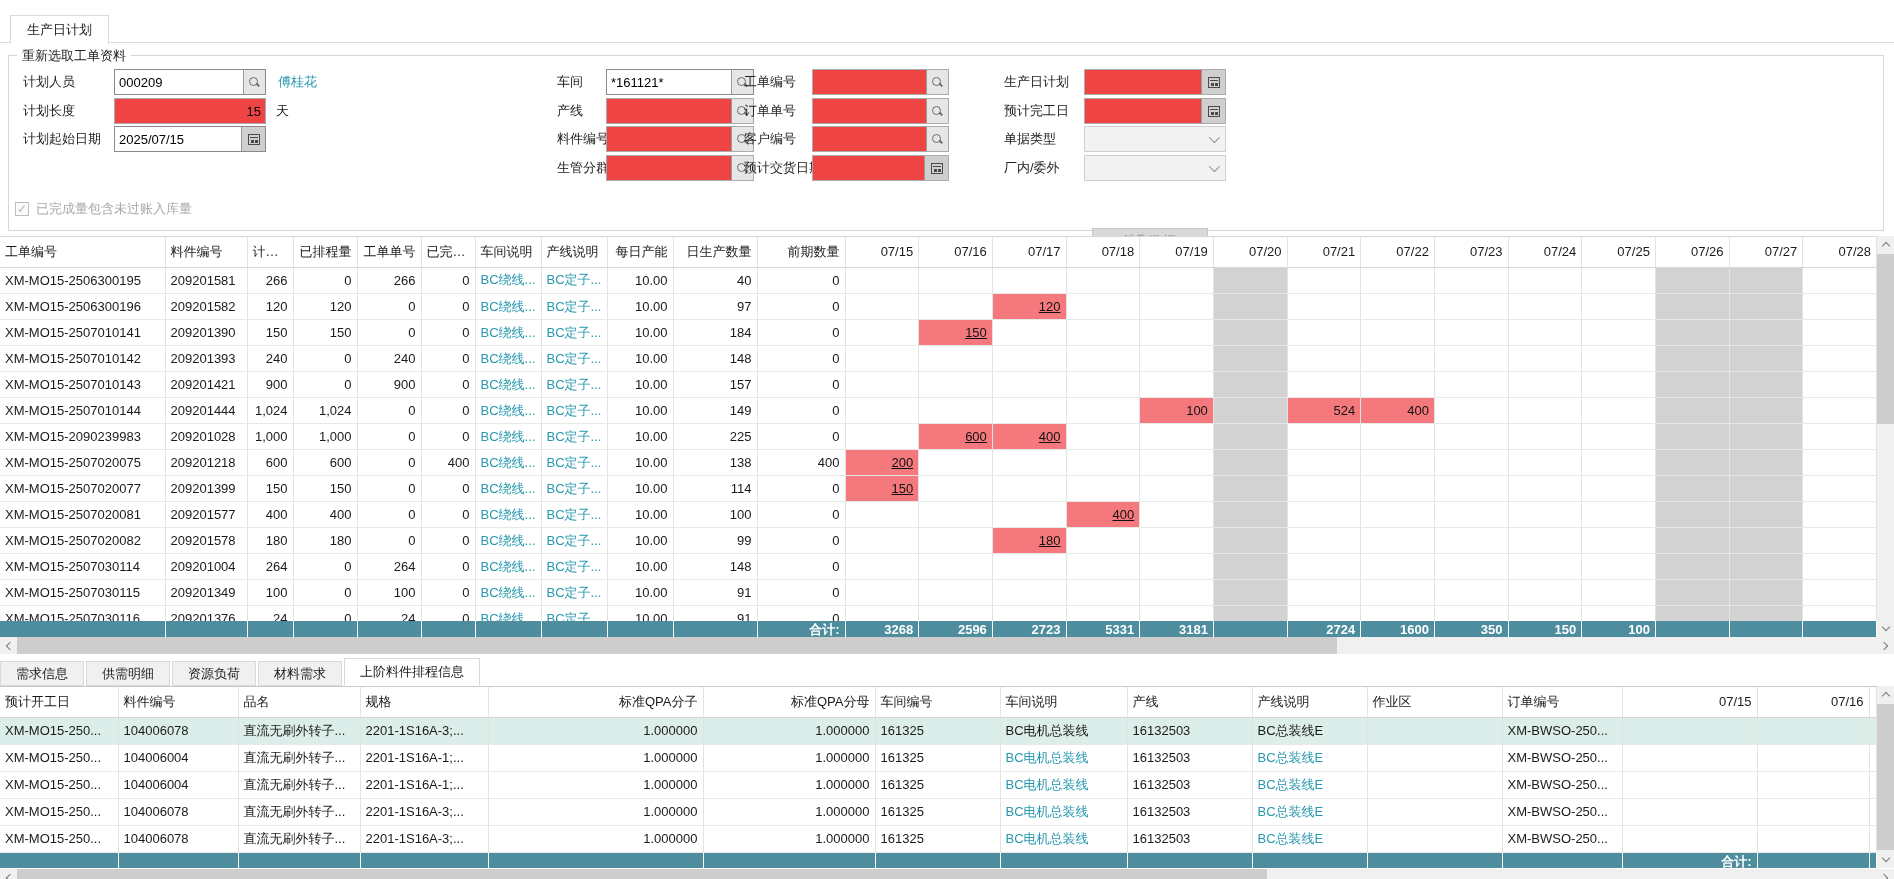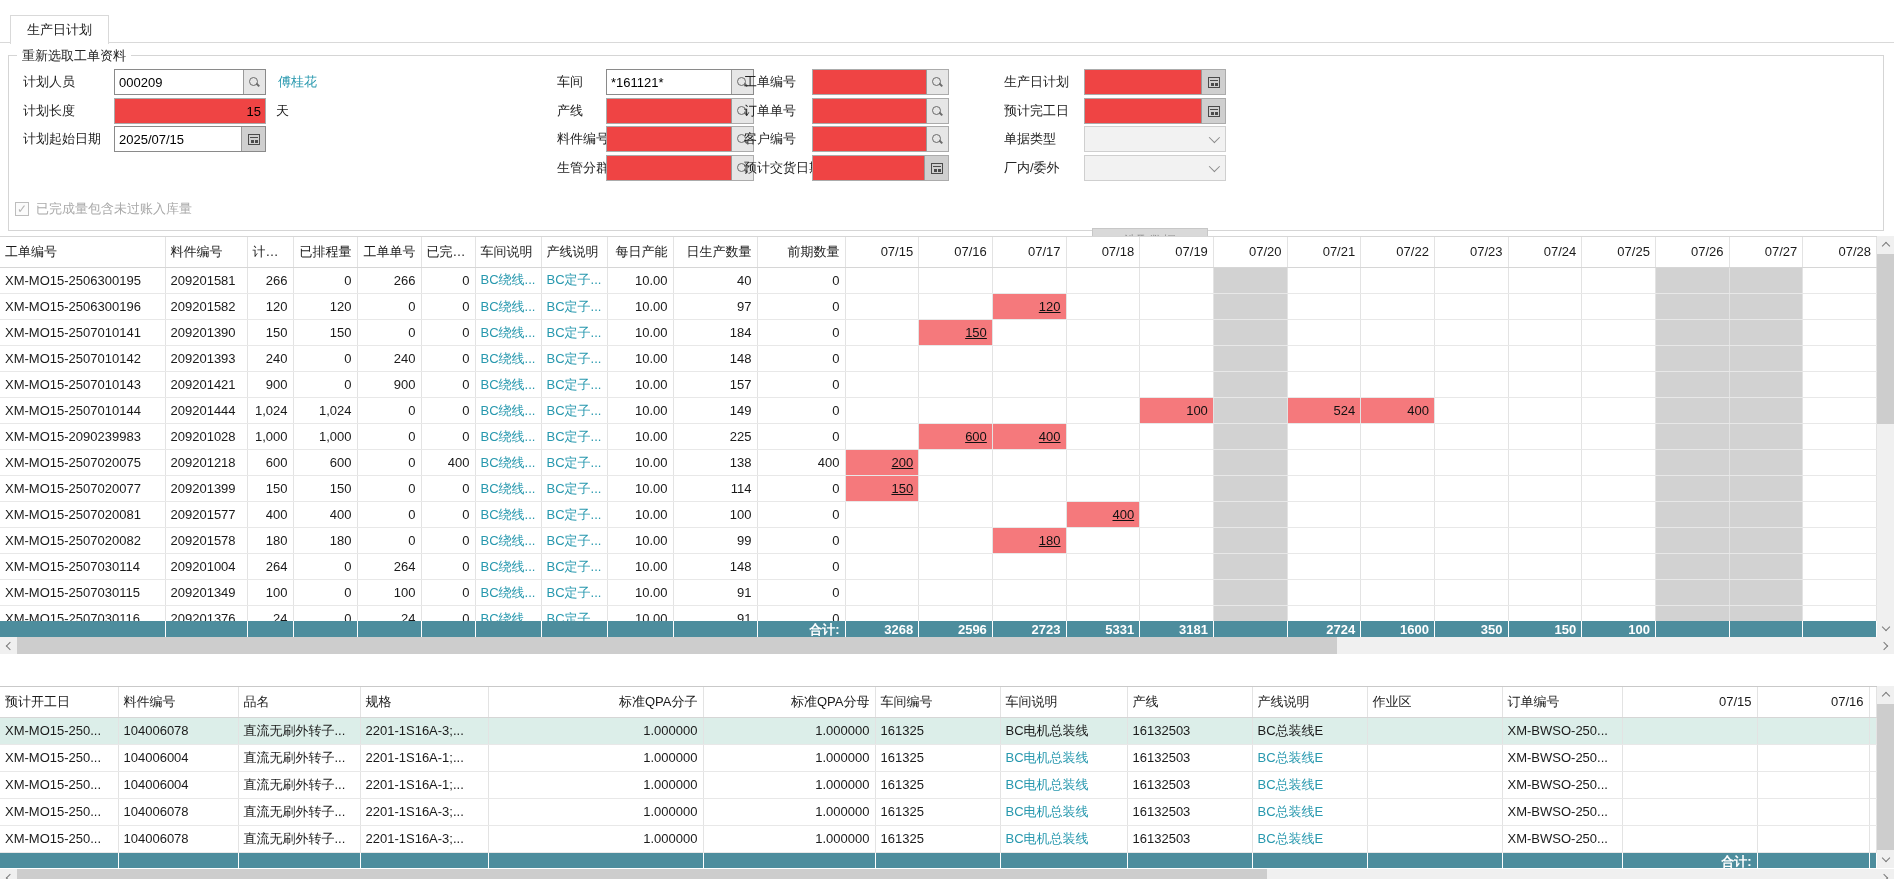--- a/index.html
+++ b/index.html
@@ -773,20 +773,27 @@
   <div class="sb sb-h" style="left:0; top:629px; width:1894px;">
     <div class="sb-arrow">
         <span class="arr left"></span>
       </div>
     <div class="sb-thumb" style="width:1320px;"></div>
     <div class="sb-arrow" style="position:absolute; right:0;">
         <span class="arr right"></span>
       </div>
   </div>
 
+  <div class="bottom-tabstrip" id="bottom-tabs">
+      <div class="b-tab">需求信息</div>
+      <div class="b-tab">供需明细</div>
+      <div class="b-tab">资源负荷</div>
+      <div class="b-tab">材料需求</div>
+      <div class="b-tab active">上阶料件排程信息</div>
+    </div>
 
   <div id="bottom-grid-wrap">
     <table id="bot-table">
         <colgroup>
           <col style="width: 118px;">
           <col style="width: 120px;">
           <col style="width: 122px;">
           <col style="width: 128px;">
           <col style="width: 215px;">
           <col style="width: 172px;">

